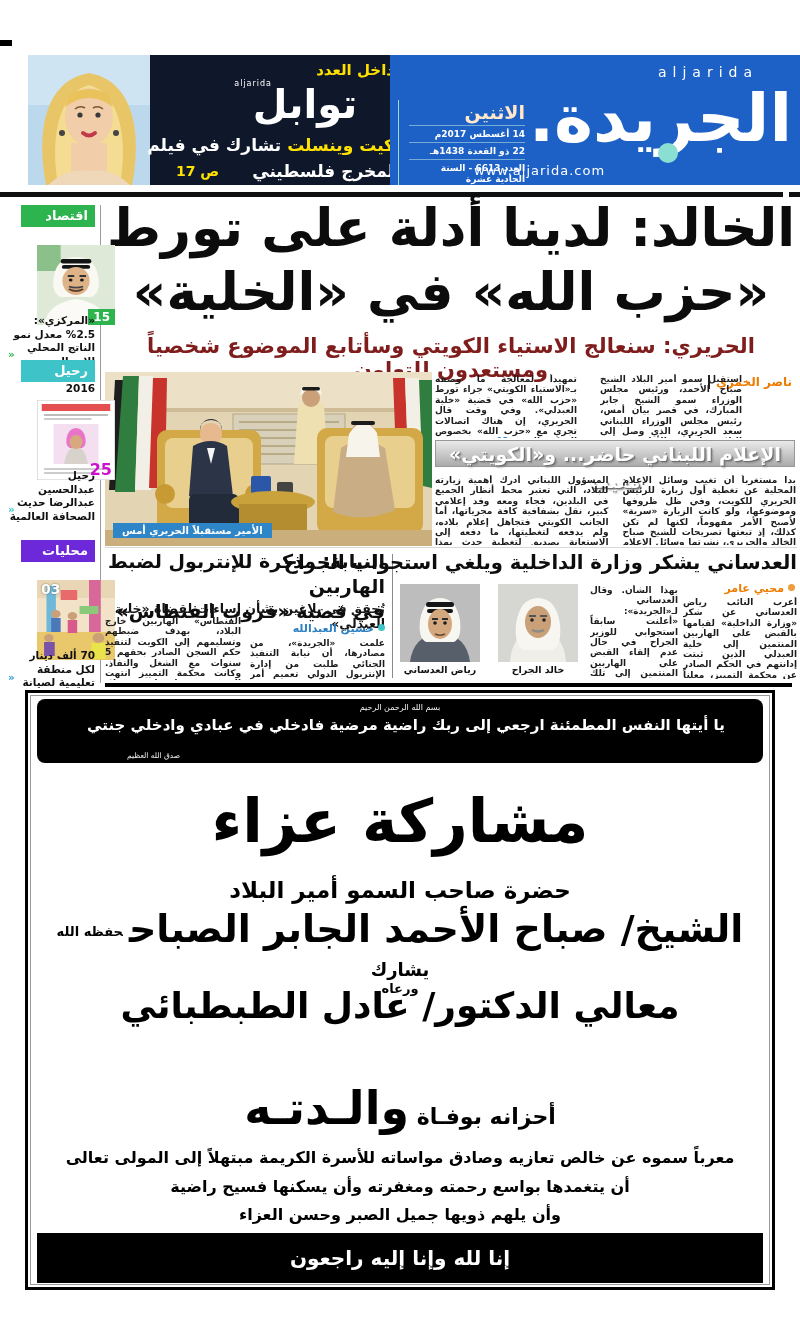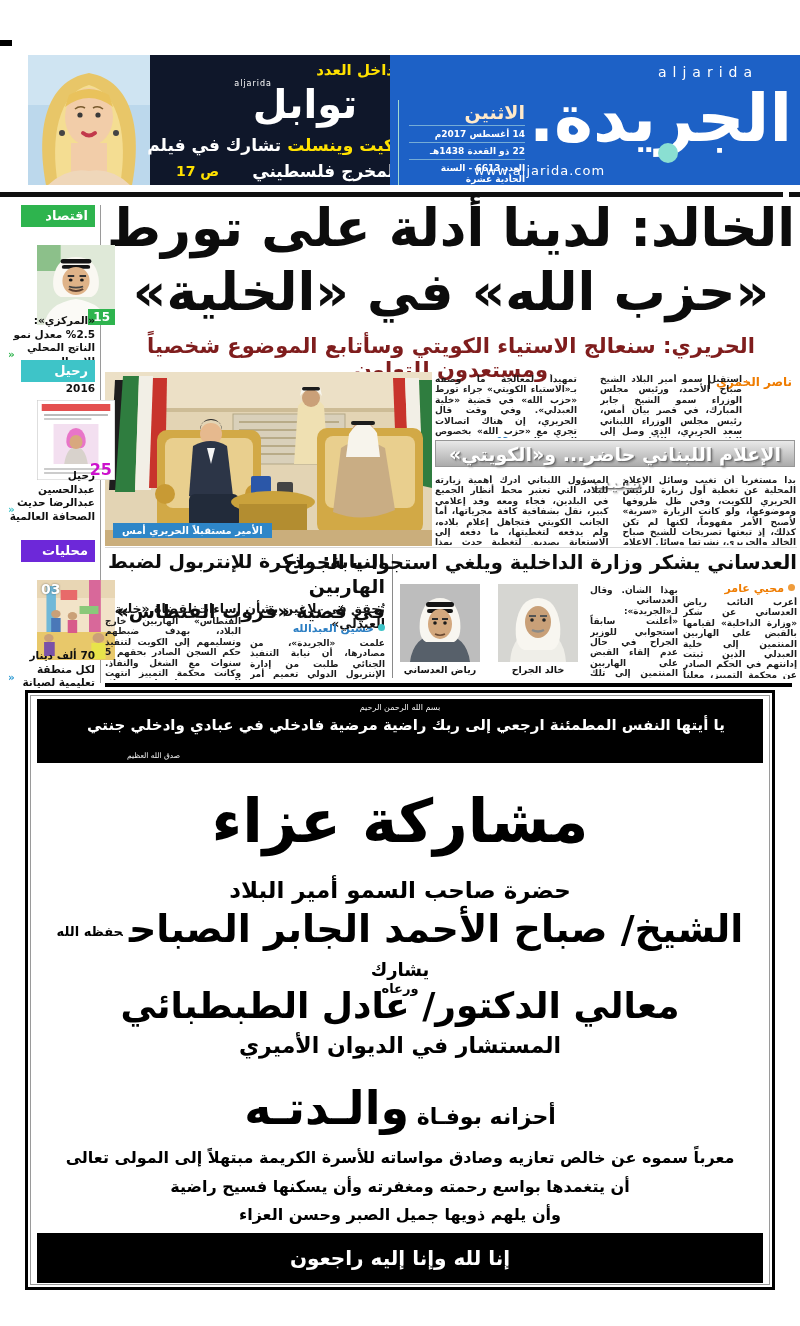--- a/index.html
+++ b/index.html
@@ -110,21 +110,21 @@
   .niy-col1{left:250px;top:638px;width:135px;height:42px;}
   .niy-col2{left:105px;top:616px;width:136px;height:64px;}
 
   
   .obit-toprule{position:absolute;left:105px;top:683px;width:687px;height:4px;background:#000;}
   .obit{position:absolute;left:25px;top:690px;width:750px;height:600px;border:3px solid #000;
         background:#fff;box-sizing:border-box;}
   .obit-inner{position:absolute;inset:2px;border:1px solid #9a9a9a;}
   .obit .c{position:absolute;left:10px;right:10px;text-align:center;color:#000;}
   .obit-banner{position:absolute;left:9px;right:9px;background:#000;color:#fff;text-align:center;}
-  .ob-top{top:6px;height:64px;}
+  .ob-top{top:6px;height:64px;border-radius:8px;}
   .ob-basmala{font-size:8px;margin-top:4px;opacity:.95;}
   .ob-verse{font-size:15px;font-weight:bold;margin-top:4px;padding-left:12px;}
   .ob-sadaqa{position:absolute;left:90px;bottom:3px;font-size:7.5px;opacity:.95;}
   .ob-title{top:82px;font-size:60px;font-weight:bold;line-height:92px;}
   .ob-line1{top:184px;font-size:23px;font-weight:bold;}
   .ob-name1{top:212px;font-size:38px;font-weight:bold;line-height:48px;}
   .ob-bless{font-size:13px;position:relative;top:-6px;margin-right:6px;}
   .ob-verb{top:266px;font-size:18px;font-weight:bold;}
   .ob-name2{top:290px;font-size:36px;font-weight:bold;line-height:46px;}
   .ob-title2{top:340px;font-size:22px;font-weight:bold;}
@@ -405,21 +405,20 @@
       <div class="ob-sadaqa">صدق الله العظيم</div>
     </div>
 
     <div class="c ob-title">مشاركة عزاء</div>
     <div class="c ob-line1">حضرة صاحب السمو أمير البلاد</div>
     <div class="c ob-name1">
       <span>الشيخ/ صباح الأحمد الجابر الصباح</span><span class="ob-bless">حفظه الله ورعاه</span>
     </div>
     <div class="c ob-verb">يشارك</div>
     <div class="c ob-name2">معالي الدكتور/ عادل الطبطبائي</div>
-    <div class="c ob-title2">المستشار في الديوان الأميري</div>
     <div class="c ob-grief">
       <span>أحزانه بوفـاة</span>
       <span class="big">والـدتـه</span>
     </div>
     <div class="c ob-body ob-b1">معرباً سموه عن خالص تعازيه وصادق مواساته للأسرة الكريمة مبتهلاً إلى المولى تعالى</div>
     <div class="c ob-body ob-b2">أن يتغمدها بواسع رحمته ومغفرته وأن يسكنها فسيح راضية</div>
     <div class="c ob-body ob-b3">وأن يلهم ذويها جميل الصبر وحسن العزاء</div>
 
     <div class="obit-banner ob-bottom">إنا لله وإنا إليه راجعون</div>
   </div>

